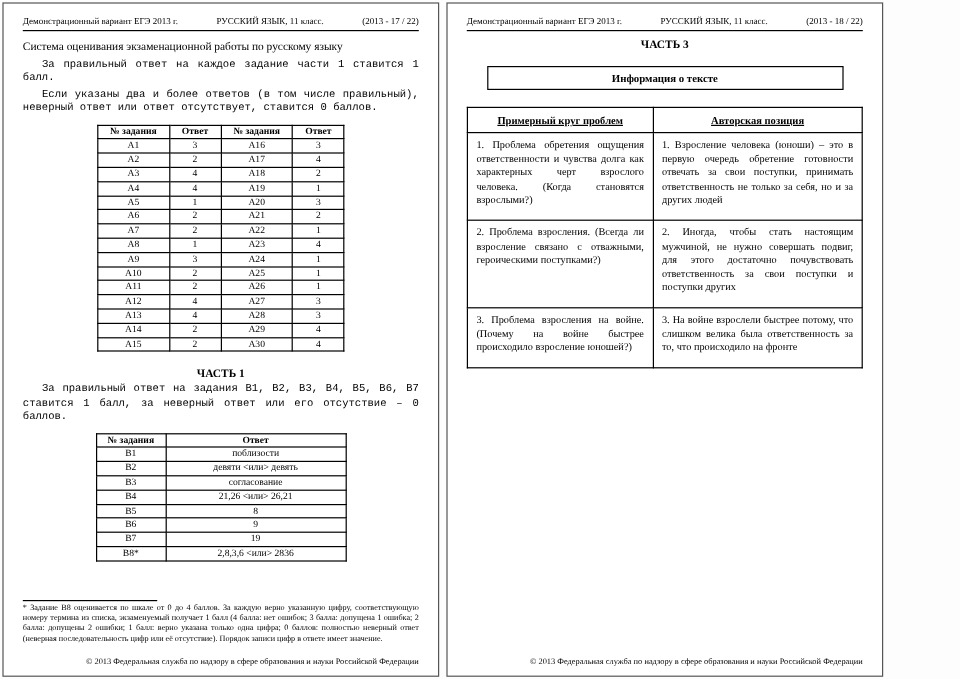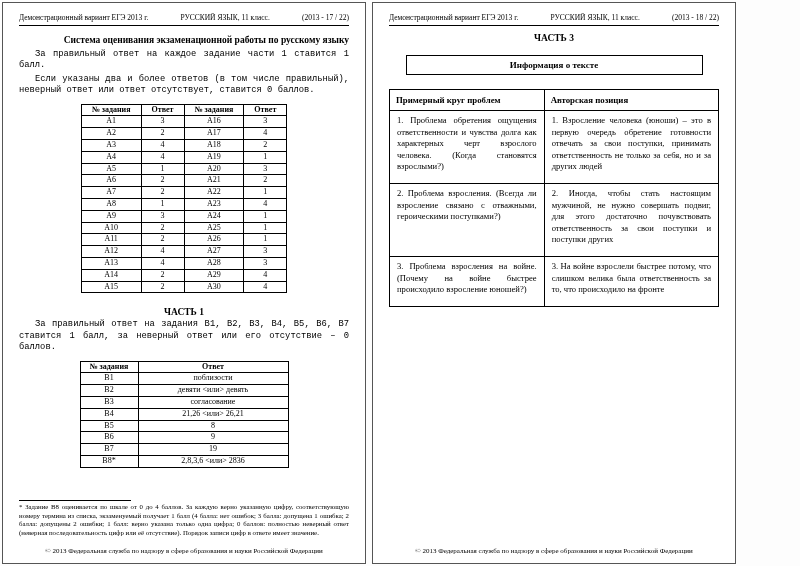--- a/index.html
+++ b/index.html
@@ -22,21 +22,21 @@
     display: flex; flex-direction: column;
     overflow: hidden;
   }
   .page-header {
     display: flex; justify-content: space-between;
     font-size: 7.5px; line-height: 1.2;
     border-bottom: 1px solid #000;
     padding-bottom: 3px;
   }
   .doc-title {
-    text-align: right; font-weight: bold;
+    text-align: left; font-weight: normal;
     font-size: 9.5px; margin-top: 9px; line-height: 1.25;
   }
   .part-heading {
     text-align: center; font-weight: bold;
     font-size: 9.5px; margin-top: 7px;
   }
   .part-heading.gap { margin-top: 14px; }
   .para {
     font-size: 8.8px; line-height: 1.3;
     text-align: justify; margin: 2px 0 0 0; font-family: Liberation Mono, monospace;
@@ -55,34 +55,34 @@
   .part1-table th { padding: 0 10px; }
   .part2-table td:first-child, .part2-table th:first-child { width: 58px; }
   .part2-table td:last-child, .part2-table th:last-child { width: 150px; }
   .bottom-block { margin-top: auto; }
   .footnote-rule { width: 112px; border-top: 1px solid #000; margin-bottom: 2px; }
   .footnote {
     font-size: 6.8px; line-height: 1.3;
     text-align: justify; margin: 0;
   }
   .page-footer {
-    text-align: center; font-size: 7px;
+    text-align: right; font-size: 7px;
     margin-top: 9px;
   }
   .info-box {
     border: 1px solid #000;
     width: 90%;
     margin: 12px auto 0 auto;
     text-align: center; font-weight: bold;
     font-size: 9px; padding: 4px 0;
   }
   .problems-table { width: 100%; margin-top: 14px; font-size: 8.6px; }
   .problems-table th {
     border: 1px solid #000; font-weight: bold;
-    text-align: left; padding: 5px 6px; font-size: 8.8px;
+    text-align: center; padding: 5px 6px; font-size: 8.8px; text-decoration: underline;
   }
   .problems-table td {
     border: 1px solid #000;
     vertical-align: top; text-align: justify;
     padding: 4px 7px 10px 7px; line-height: 1.35;
   }
   .problems-table td:first-child, .problems-table th:first-child { width: 47%; }
 </style>
 </head>
 <body>

